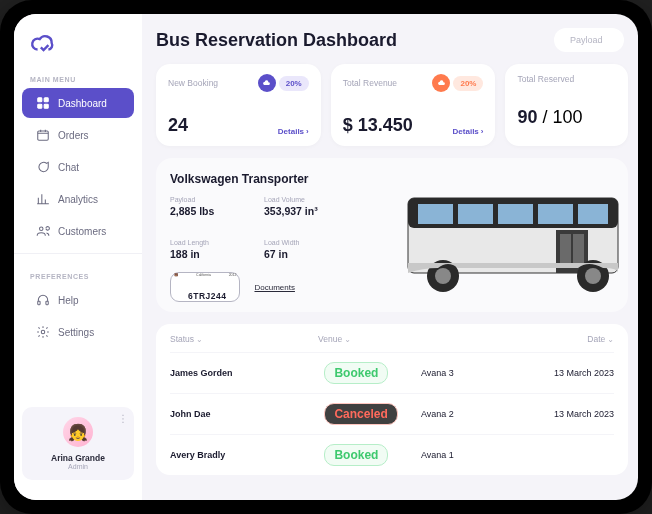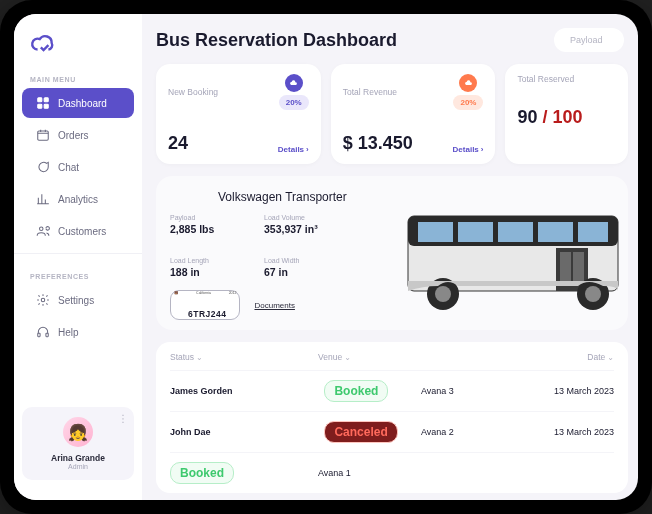--- a/index.html
+++ b/index.html
@@ -23,55 +23,55 @@
   .user-name { font-size: 8.5px; font-weight: 600; color: #2a2a3a; }
   .user-role { font-size: 7px; color: #a5a5b8; }
   .main { flex: 1; display: flex; flex-direction: column; padding: 14px 10px 0 14px; overflow: hidden; }
   .header { display: flex; align-items: center; justify-content: space-between; margin-bottom: 12px; padding-right: 4px; }
   .page-title { font-size: 18px; font-weight: 800; color: #1a1a2e; }
   .search { background: #fff; border-radius: 20px; padding: 7px 16px; font-size: 9px; color: #b5b5c3; min-width: 70px; cursor: text; }
   .stats { display: flex; gap: 10px; margin-bottom: 12px; }
   .stat-card { background: #fff; border-radius: 14px; padding: 10px 12px; flex: 1; min-width: 0; box-shadow: 0 1px 4px rgba(0,0,0,0.03); }
   .stat-top { display: flex; justify-content: space-between; align-items: center; margin-bottom: 23px; }
   .stat-label { font-size: 8.5px; color: #a5a5b8; }
-  .stat-badge { display: flex; align-items: center; gap: 3px; flex-direction: column; }
+  .stat-badge { display: flex; align-items: center; gap: 3px; }
   .badge-circle { width: 18px; height: 18px; border-radius: 50%; display: flex; align-items: center; justify-content: center; }
   .badge-circle.purple { background: #5b4fc9; }
   .badge-circle.orange { background: #ff7a4d; }
   .badge-circle svg { width: 9px; height: 9px; fill: #fff; }
   .badge-pct { font-size: 8px; font-weight: 600; padding: 3px 7px; border-radius: 10px; }
   .badge-pct.purple { background: #eae7fb; color: #5b4fc9; }
   .badge-pct.orange { background: #ffe8df; color: #ff7a4d; }
   .stat-bottom { display: flex; justify-content: space-between; align-items: flex-end; }
   .stat-value { font-size: 18px; font-weight: 800; color: #1a1a2e; }
-  .stat-value .muted { color: #b91c1c; font-weight: 700; }
+  .stat-value .muted { color: #000000; font-weight: 400; }
   .stat-details { font-size: 8px; color: #5b4fc9; font-weight: 600; display: flex; align-items: center; gap: 2px; cursor: pointer; }
   .vehicle-card { background: rgba(255,255,255,0.5); border-radius: 16px; padding: 14px 14px 10px; position: relative; margin-bottom: 12px; overflow: hidden; }
-  .vehicle-title { font-size: 12px; font-weight: 400; color: #1a1a2e; margin-bottom: 10px; margin-left: 48px; }
+  .vehicle-title { font-size: 12px; font-weight: 700; color: #1a1a2e; margin-bottom: 10px; }
   .vehicle-specs { display: grid; grid-template-columns: 72px 72px; row-gap: 8px; column-gap: 10px; gap: 22px; }
   .spec-label { font-size: 7px; color: #a5a5b8; margin-bottom: 2px; }
   .spec-value { font-size: 10.5px; font-weight: 700; color: #1a1a2e; }
   .vehicle-bottom { display: flex; align-items: center; gap: 14px; margin-top: 12px; }
   .license-plate { background: #fff; border: 1px solid #b5b5c3; border-radius: 9px; padding: 1px 3px; font-size: 5.5px; line-height: 1; text-align: center; }
   .license-plate .top { font-size: 3.5px; color: #555; display: flex; justify-content: space-between; gap: 4px; }
   .license-plate .main { font-size: 8.5px; font-weight: 800; letter-spacing: 0.5px; color: #1a1a2e; display: block; }
   .documents-link { font-size: 8px; text-decoration: underline; color: #2a2a3a; cursor: pointer; }
   .bus-image { position: absolute; right: -10px; top: 10px; width: 250px; height: 150px; }
   .bookings { background: #fff; border-radius: 14px; padding: 10px 14px 0; }
   .table-head { display: flex; font-size: 8.5px; color: #a5a5b8; padding-bottom: 8px; }
   .table-row { display: flex; align-items: center; font-size: 9px; color: #1a1a2e; padding: 9px 0; border-top: 1px solid #f4f4f8; }
   .col-name { flex: 1.6; font-weight: 700; }
   .col-status { flex: 1; display: flex; align-items: center; }
   .col-venue { flex: 1; }
   .col-date { flex: 1; text-align: right; }
   .th { display: flex; align-items: center; gap: 2px; cursor: pointer; }
   .th .chev { font-size: 8px; color: #b5b5c3; }
   .status-pill { font-size: 12px; font-weight: 600; padding: 3px 9px; border-radius: 10px; border: 1px solid; }
   .status-pill.booked { color: #3ec96e; border-color: #b6eec8; background: #f1fcf4; }
-  .status-pill.canceled { color: #ff6a5c; border-color: #ffc6bf; background: #7f1d1d; }
+  .status-pill.canceled { color: #ff6a5c; border-color: #ffc6bf; background: #404040; }
 </style>
 </head>
 <body>
 
 <div class="tablet">
   <div class="screen">
     <aside class="sidebar">
       <div class="logo">
         <svg viewBox="0 0 24 24" fill="none" stroke="#5b4fc9" stroke-width="2.2">
             <path d="M7 18a5 5 0 1 1 2-9.6A6 6 0 0 1 20 12a4 4 0 0 1-3 6"></path>
@@ -125,35 +125,35 @@
           </span>
         <span>Customers</span>
       </div>
 
       <div class="divider-space"></div>
       <div class="section-label">PREFERENCES</div>
 
       <div class="nav-item">
         <span class="icon">
             <svg viewBox="0 0 24 24">
-              <circle cx="12" cy="12" r="3"></circle>
-              <path d="M12 2v3M12 19v3M4.2 4.2l2.1 2.1M17.7 17.7l2.1 2.1M2 12h3M19 12h3M4.2 19.8l2.1-2.1M17.7 6.3l2.1-2.1"></path>
-            </svg>
-          </span>
-        <span>Settings</span>
-      </div>
-      <div class="nav-item">
-        <span class="icon">
-            <svg viewBox="0 0 24 24">
               <path d="M4 14v-2a8 8 0 1 1 16 0v2"></path>
               <rect x="3" y="14" width="4" height="6" rx="1"></rect>
               <rect x="17" y="14" width="4" height="6" rx="1"></rect>
             </svg>
           </span>
         <span>Help</span>
+      </div>
+      <div class="nav-item">
+        <span class="icon">
+            <svg viewBox="0 0 24 24">
+              <circle cx="12" cy="12" r="3"></circle>
+              <path d="M12 2v3M12 19v3M4.2 4.2l2.1 2.1M17.7 17.7l2.1 2.1M2 12h3M19 12h3M4.2 19.8l2.1-2.1M17.7 6.3l2.1-2.1"></path>
+            </svg>
+          </span>
+        <span>Settings</span>
       </div>
 
       <div class="spacer"></div>
 
       <div class="user-card">
         <div class="user-dots">⋮</div>
         <div class="avatar">👧</div>
         <div class="user-name">Arina Grande</div>
         <div class="user-role">Admin</div>
       </div>
@@ -294,20 +294,21 @@
             </div>
             <div class="table-row">
               <div class="col-name">John Dae</div>
               <div class="col-status">
                 <span class="status-pill canceled">Canceled</span>
               </div>
               <div class="col-venue">Avana 2</div>
               <div class="col-date">13 March 2023</div>
             </div>
             <div class="table-row">
+              <div class="col-name">Avery Bradly</div>
               <div class="col-status">
                 <span class="status-pill booked">Booked</span>
               </div>
               <div class="col-venue">Avana 1</div>
               <div class="col-date"></div>
             </div>
           </div>
       </div>
     </main>
   </div>

